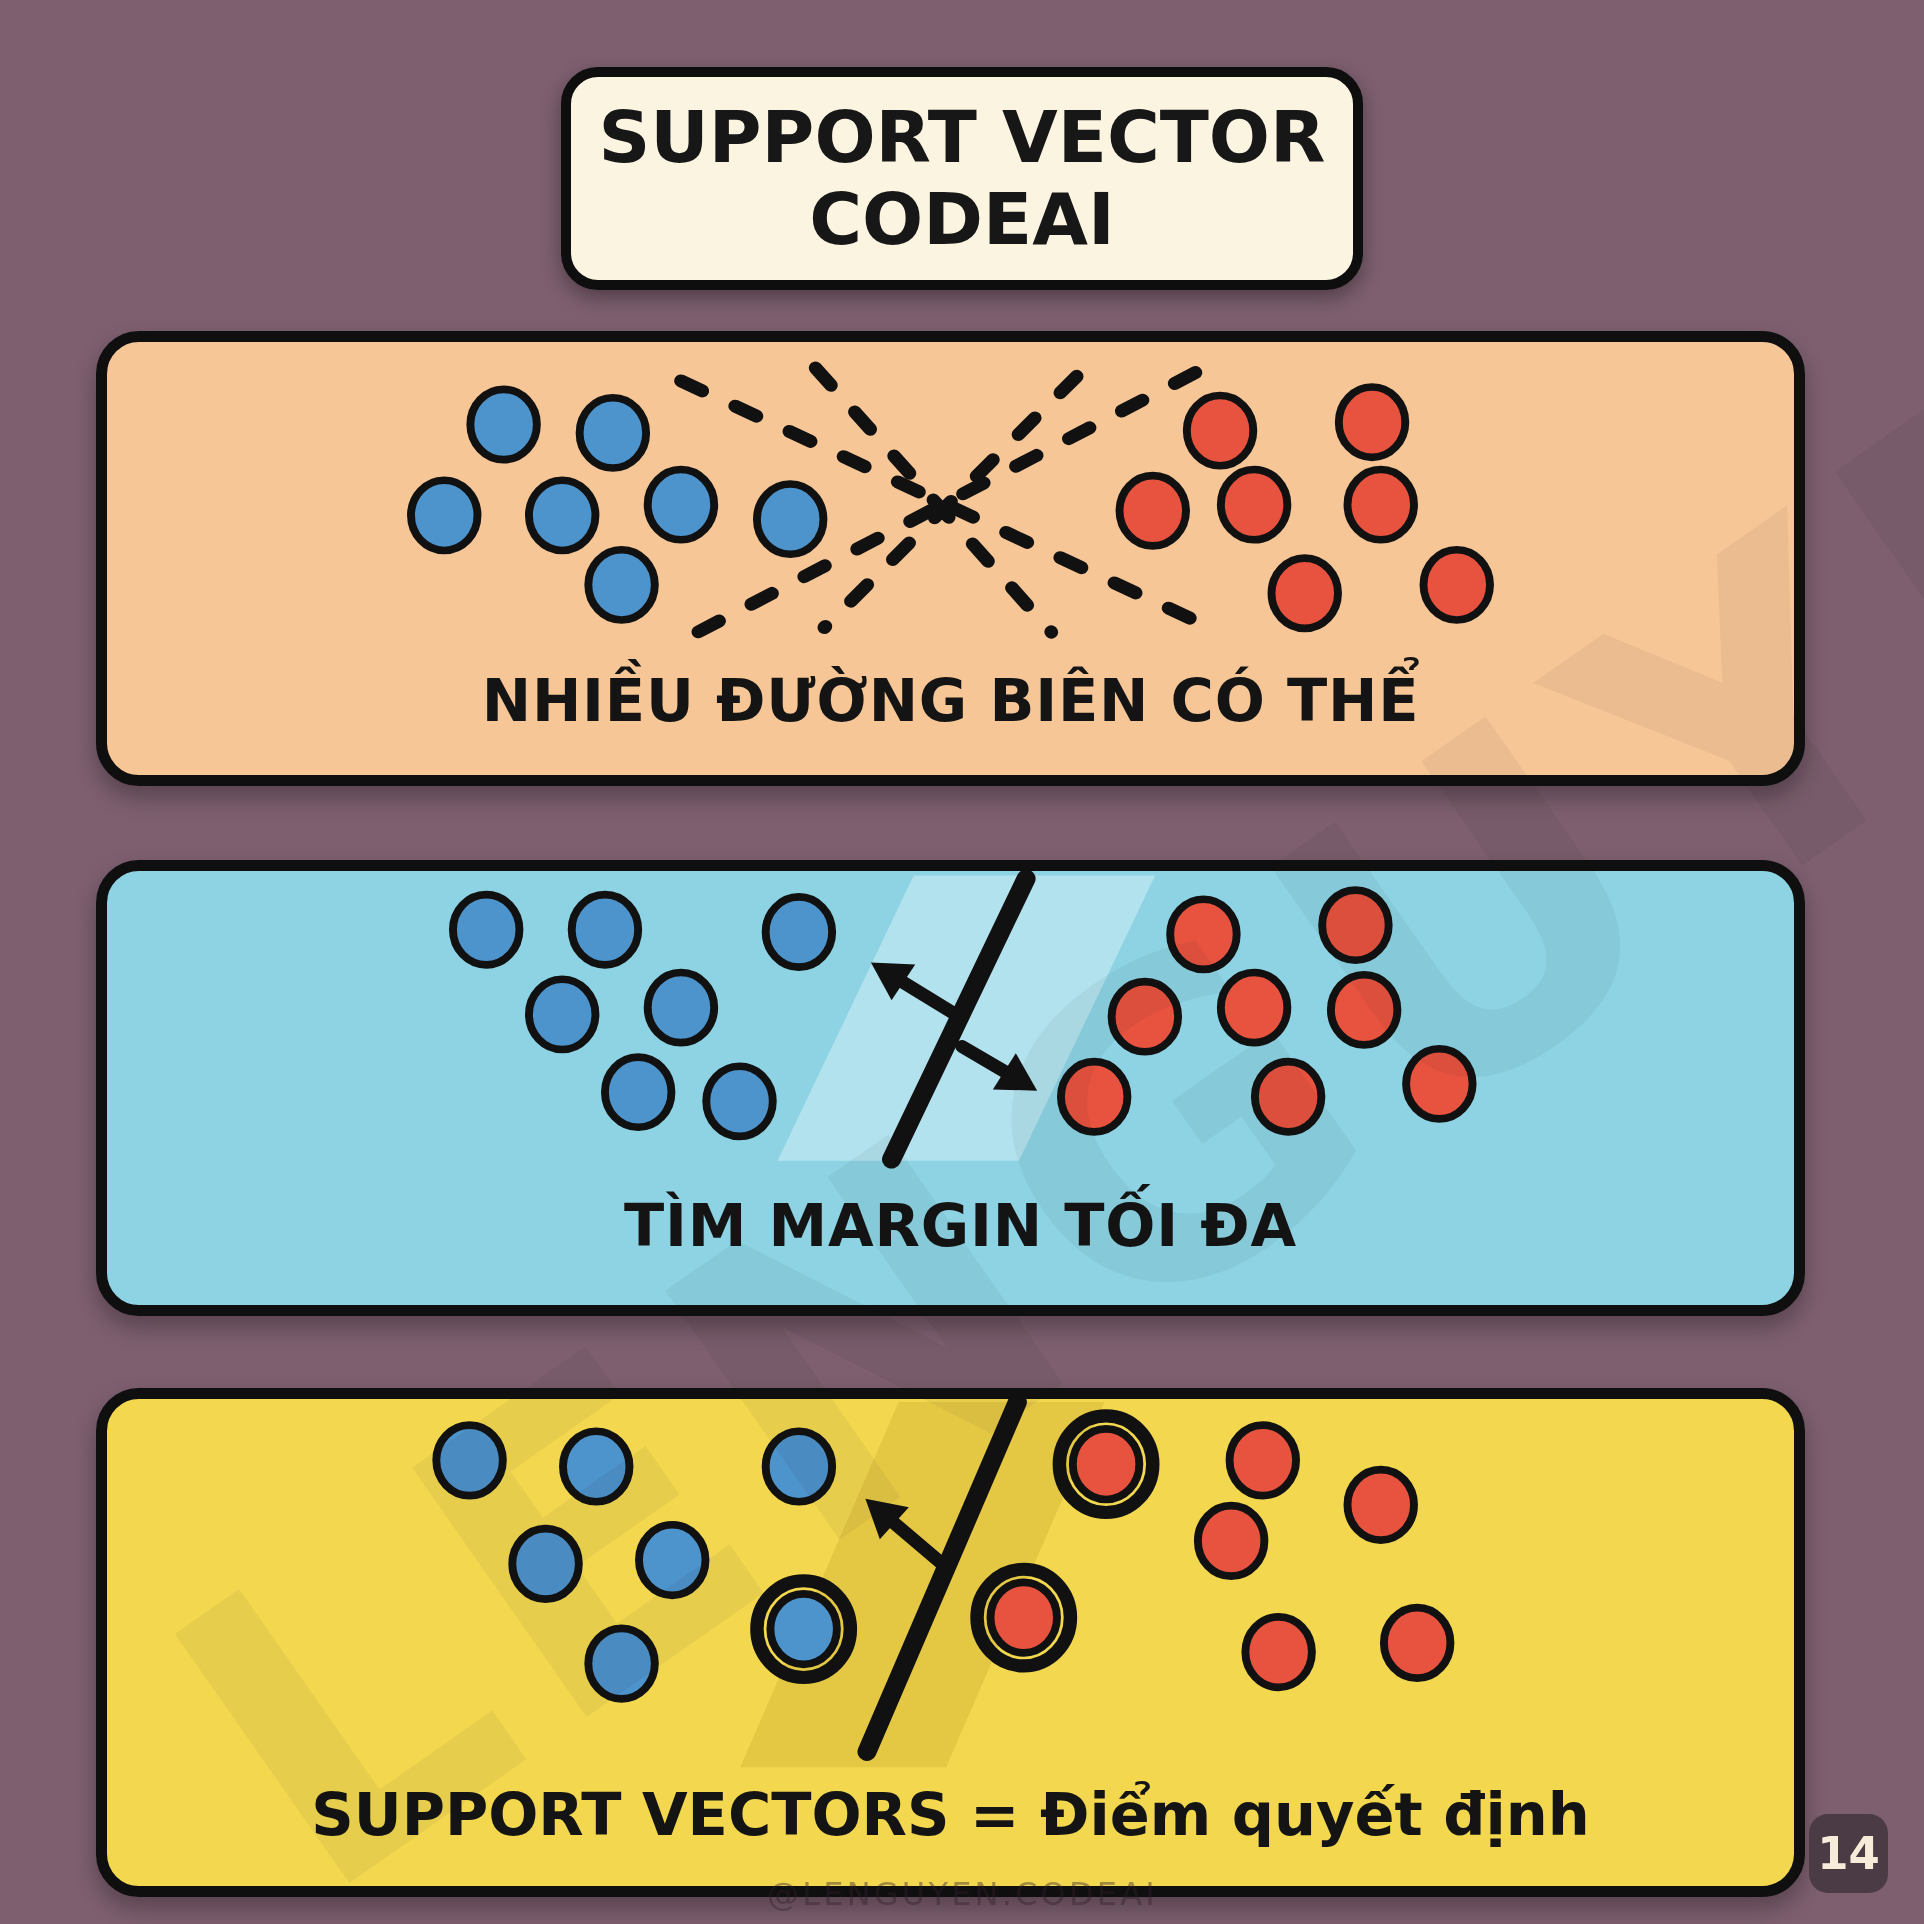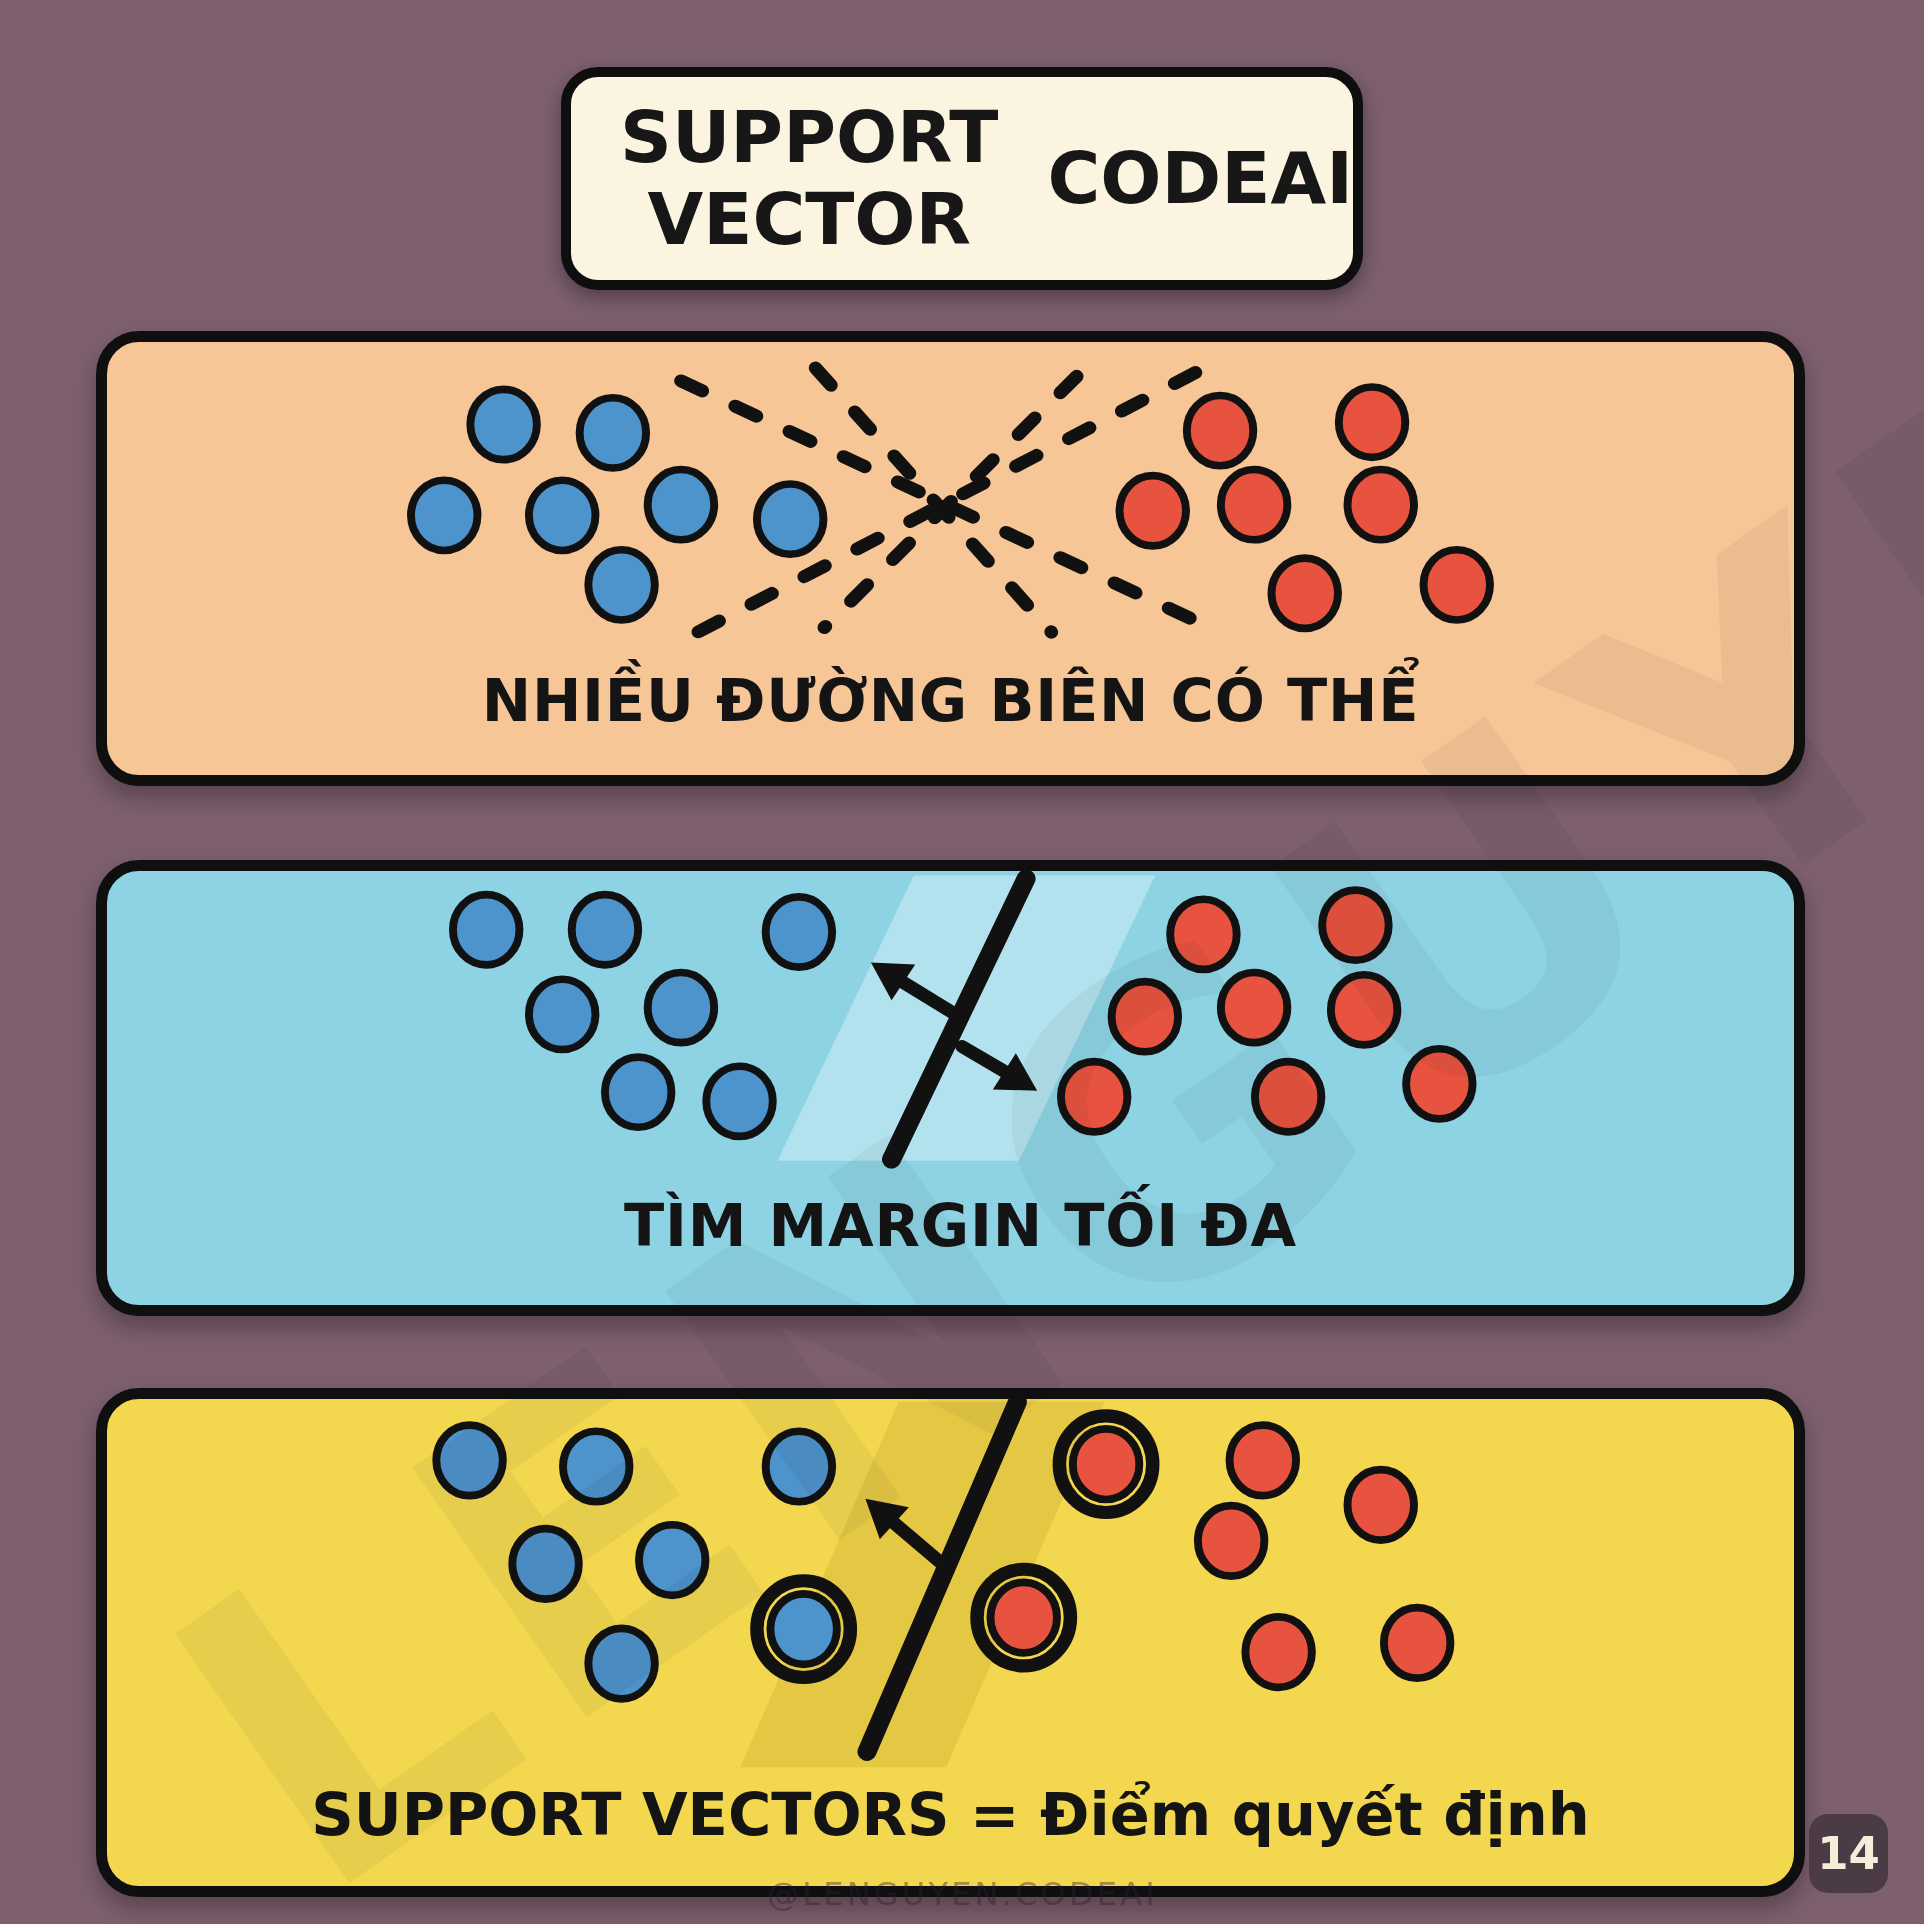--- a/index.html
+++ b/index.html
@@ -7,21 +7,21 @@
     width:1925px;height:1925px;position:relative;overflow:hidden;
     background:#7d5f6f;
     font-family:"DejaVu Sans","Liberation Sans",sans-serif;
   }
   .page{position:absolute;inset:0;}
 
   
   .title-box{
     position:absolute;left:561px;top:67px;width:802px;height:223px;
     box-sizing:border-box;border:10.4px solid #0e0e0e;border-radius:37px;
-    display:flex;flex-direction:row;align-items:center;justify-content:center;
+    display:flex;flex-direction:column;align-items:center;justify-content:center;
     text-align:center;font-weight:bold;font-size:72px;line-height:1.13;
     letter-spacing:0px;box-shadow:0 8px 19px rgba(0,0,0,.35);
   }
 
   
   .panel{
     position:absolute;left:96px;width:1709px;box-sizing:border-box;
     border:11.2px solid #0f0f0f;border-radius:43px;
     box-shadow:0 11.2px 21px rgba(0,0,0,.28);
     overflow:hidden;

